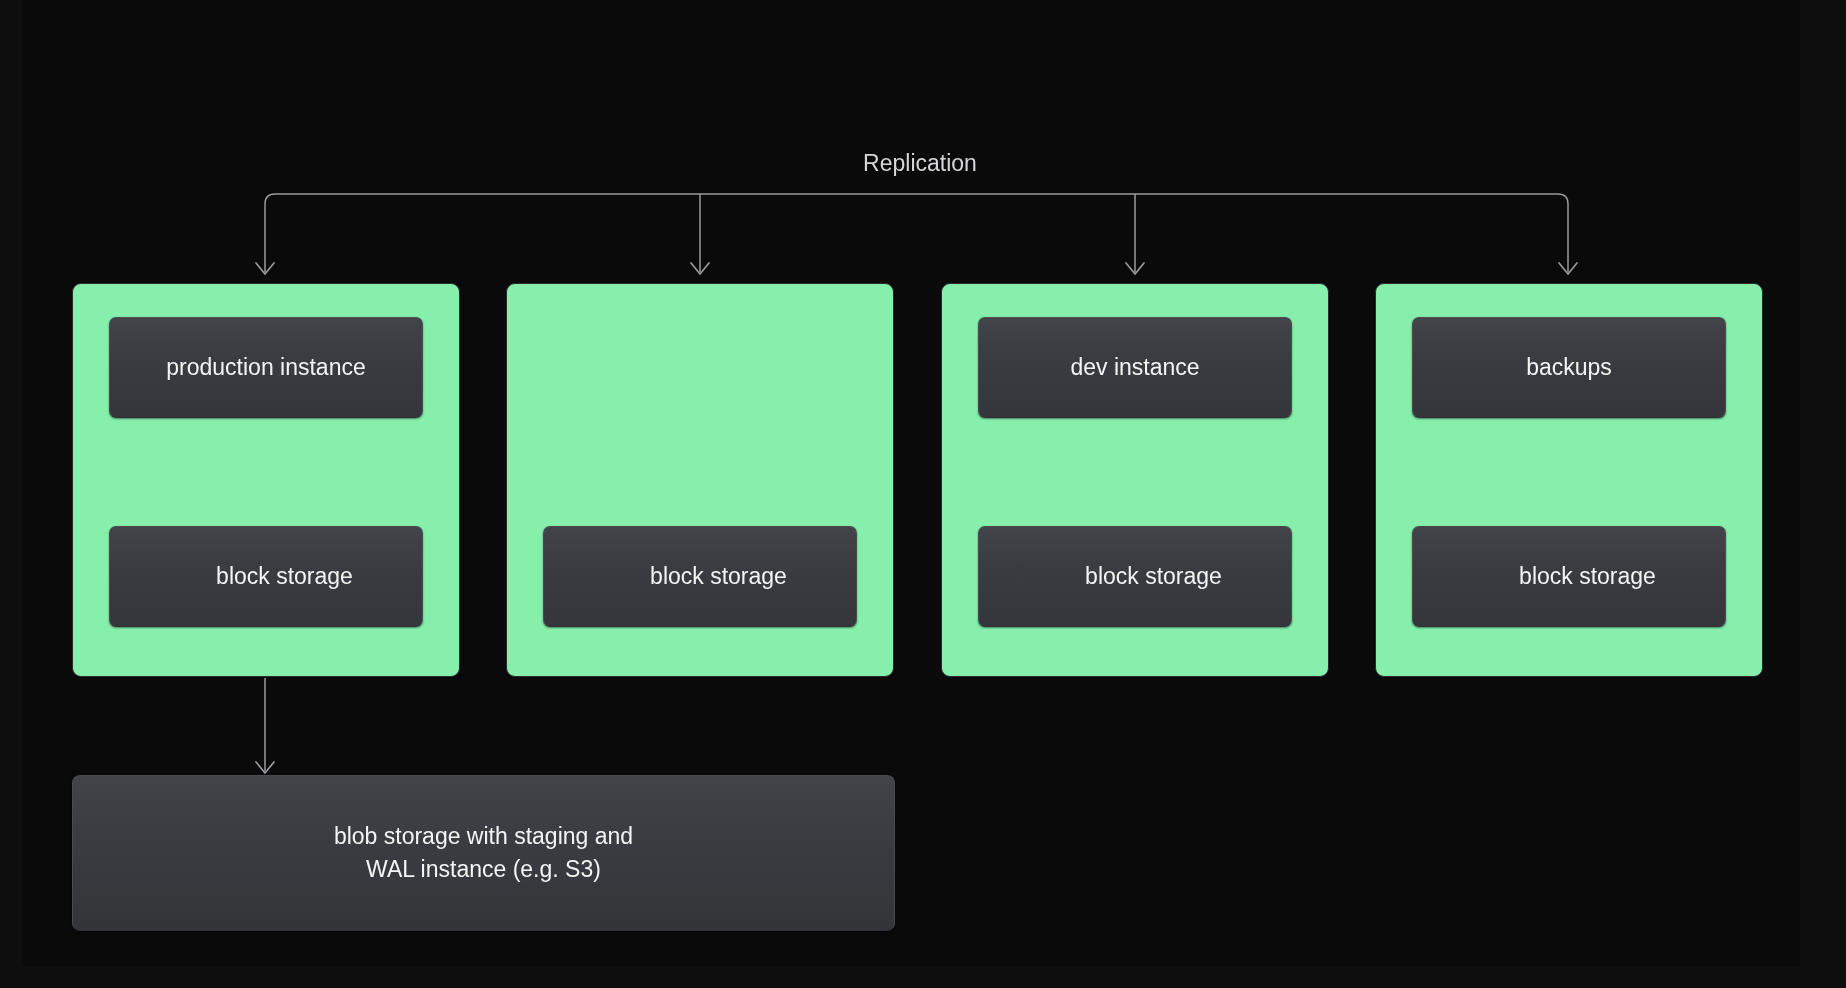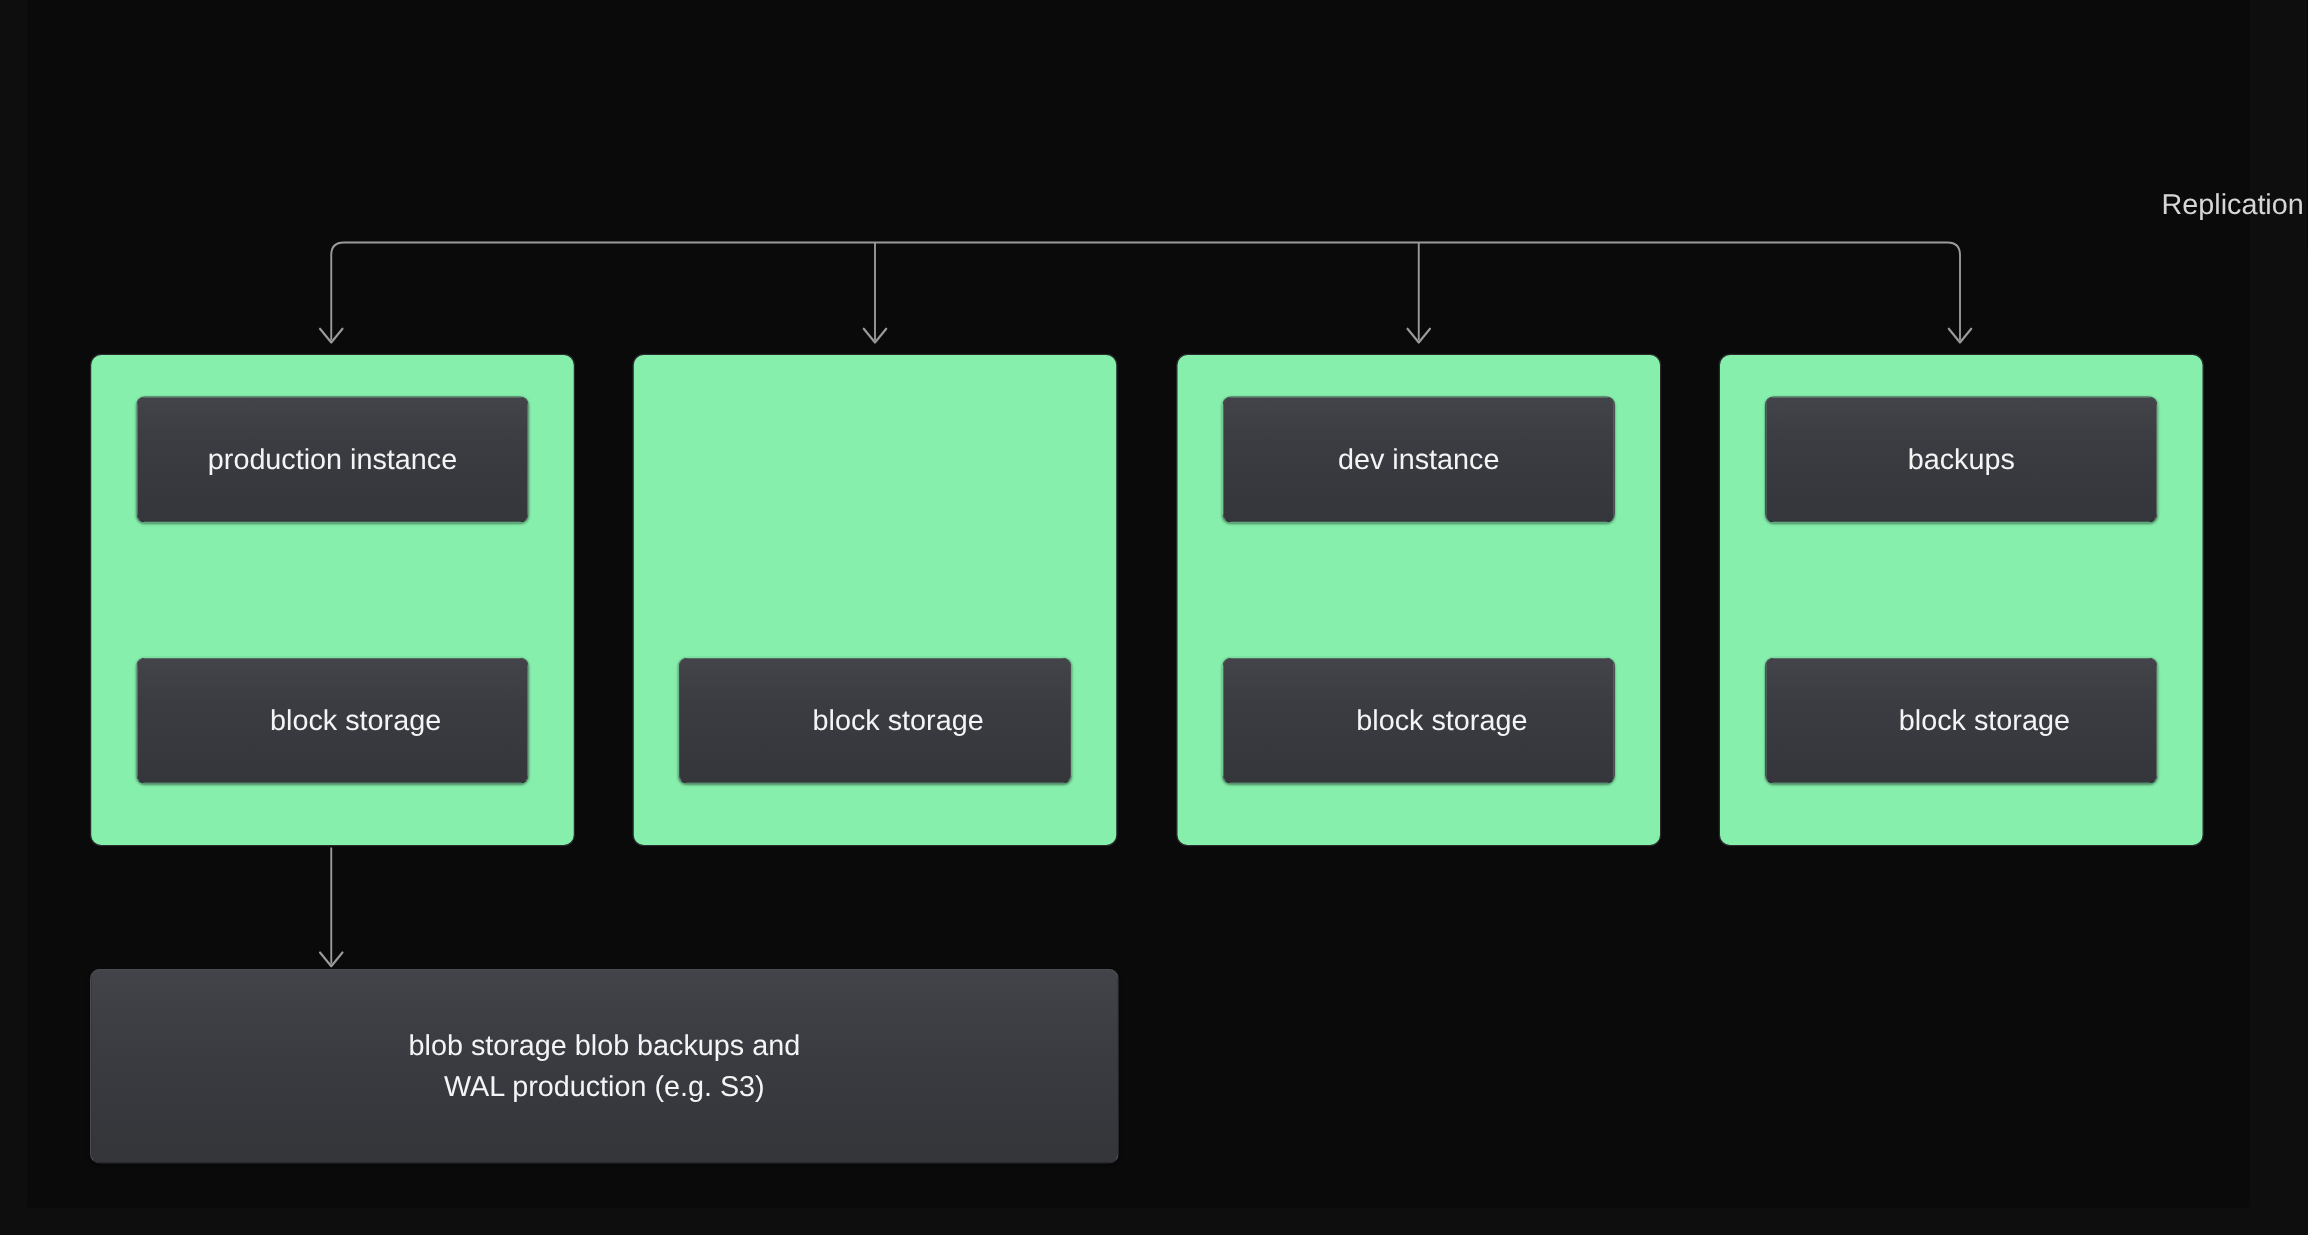--- a/index.html
+++ b/index.html
@@ -12,21 +12,21 @@
   #card{position:absolute;left:22px;top:0px;width:1778px;height:966px;
         background:#0a0a0b;}
 
   
   #title{position:absolute;left:72px;top:48px;
          font-size:31px;font-weight:bold;color:#f2f2f3;
          letter-spacing:.1px;white-space:nowrap;}
 
   
   #replication-label{position:absolute;left:0;top:150px;width:1846px;
-         text-align:right;font-size:23px;color:#d6d6d8;}
+         text-align:center;font-size:23px;color:#d6d6d8;}
   #replication-label span{position:relative;left:-3px;}
 
   
   #wires{position:absolute;left:0;top:0;width:1846px;height:988px;
          pointer-events:none;}
 
   
   .panel{position:absolute;border:1px solid #292a2d;border-radius:9px;
          background:#86efac;}
   .panel.p1{left:72px;  top:283px;width:386px;height:392px;}
@@ -128,17 +128,17 @@
     <div class="box bot">block storage</div>
   </div>
 
   <div class="panel p4">
     <div class="box top">backups</div>
     <div class="box bot">block storage</div>
   </div>
 
   <div id="blob-storage-box">
     <div>
-      <span class="ln">blob storage blob backups and</span>
-      <span class="ln">WAL production (e.g. S3)</span>
+      <span class="ln">blob storage with staging and</span>
+      <span class="ln">WAL instance (e.g. S3)</span>
     </div>
   </div>
 </div>
 
 </body></html>

